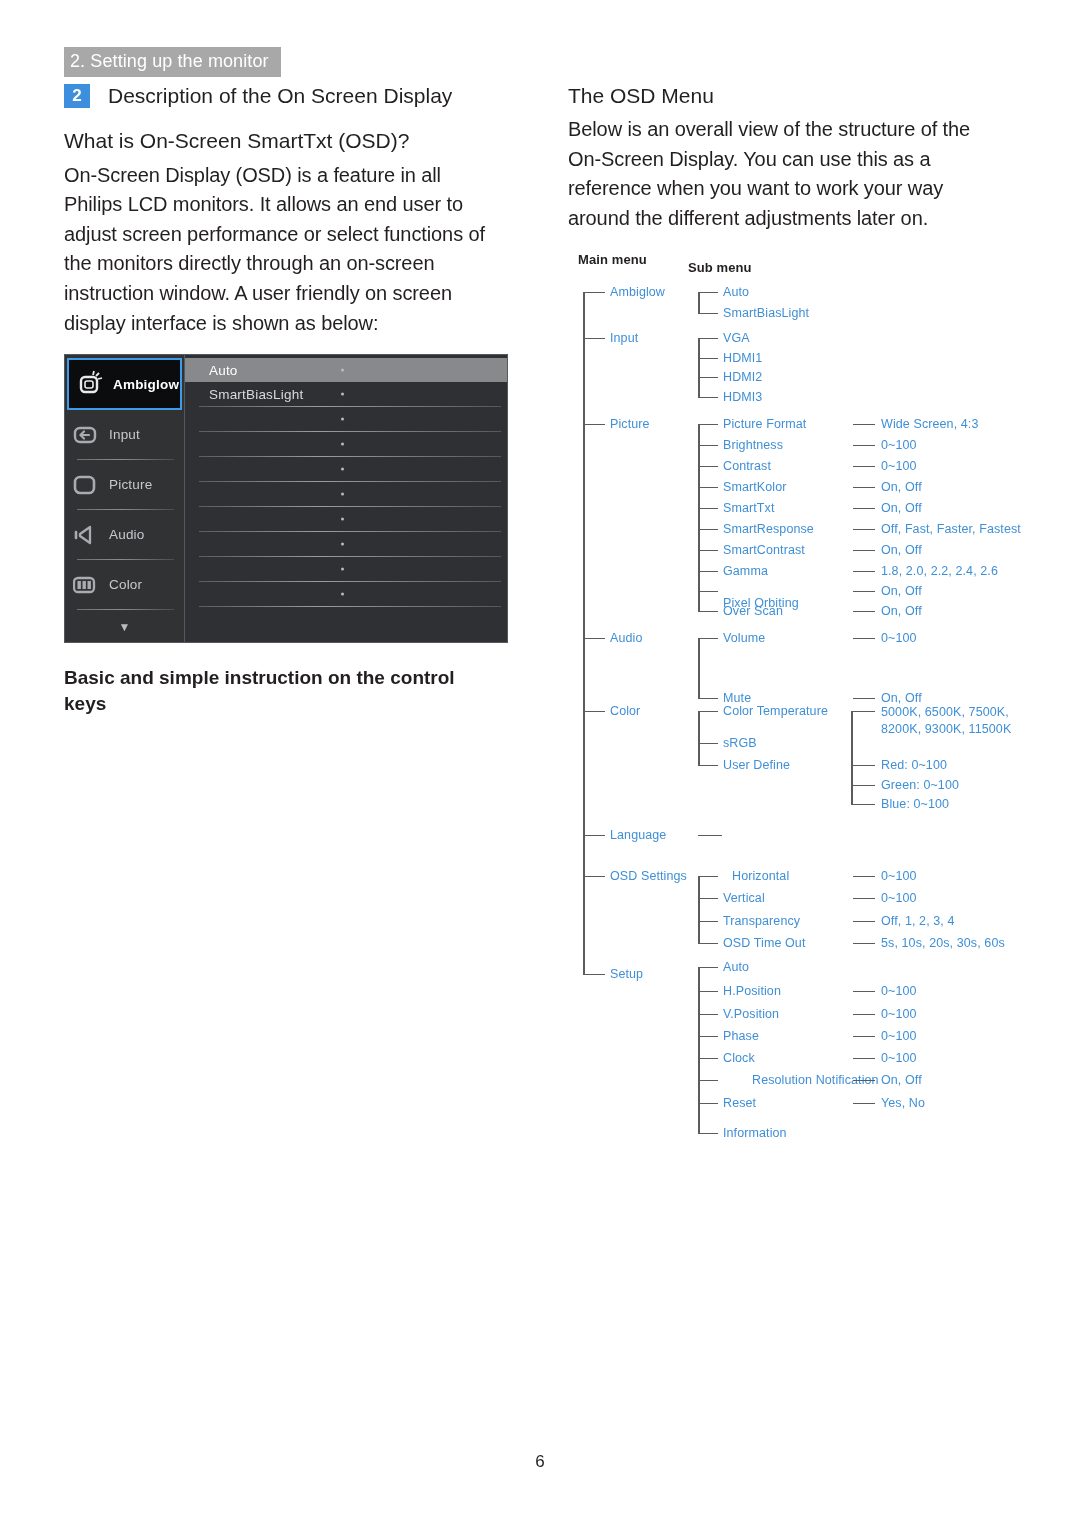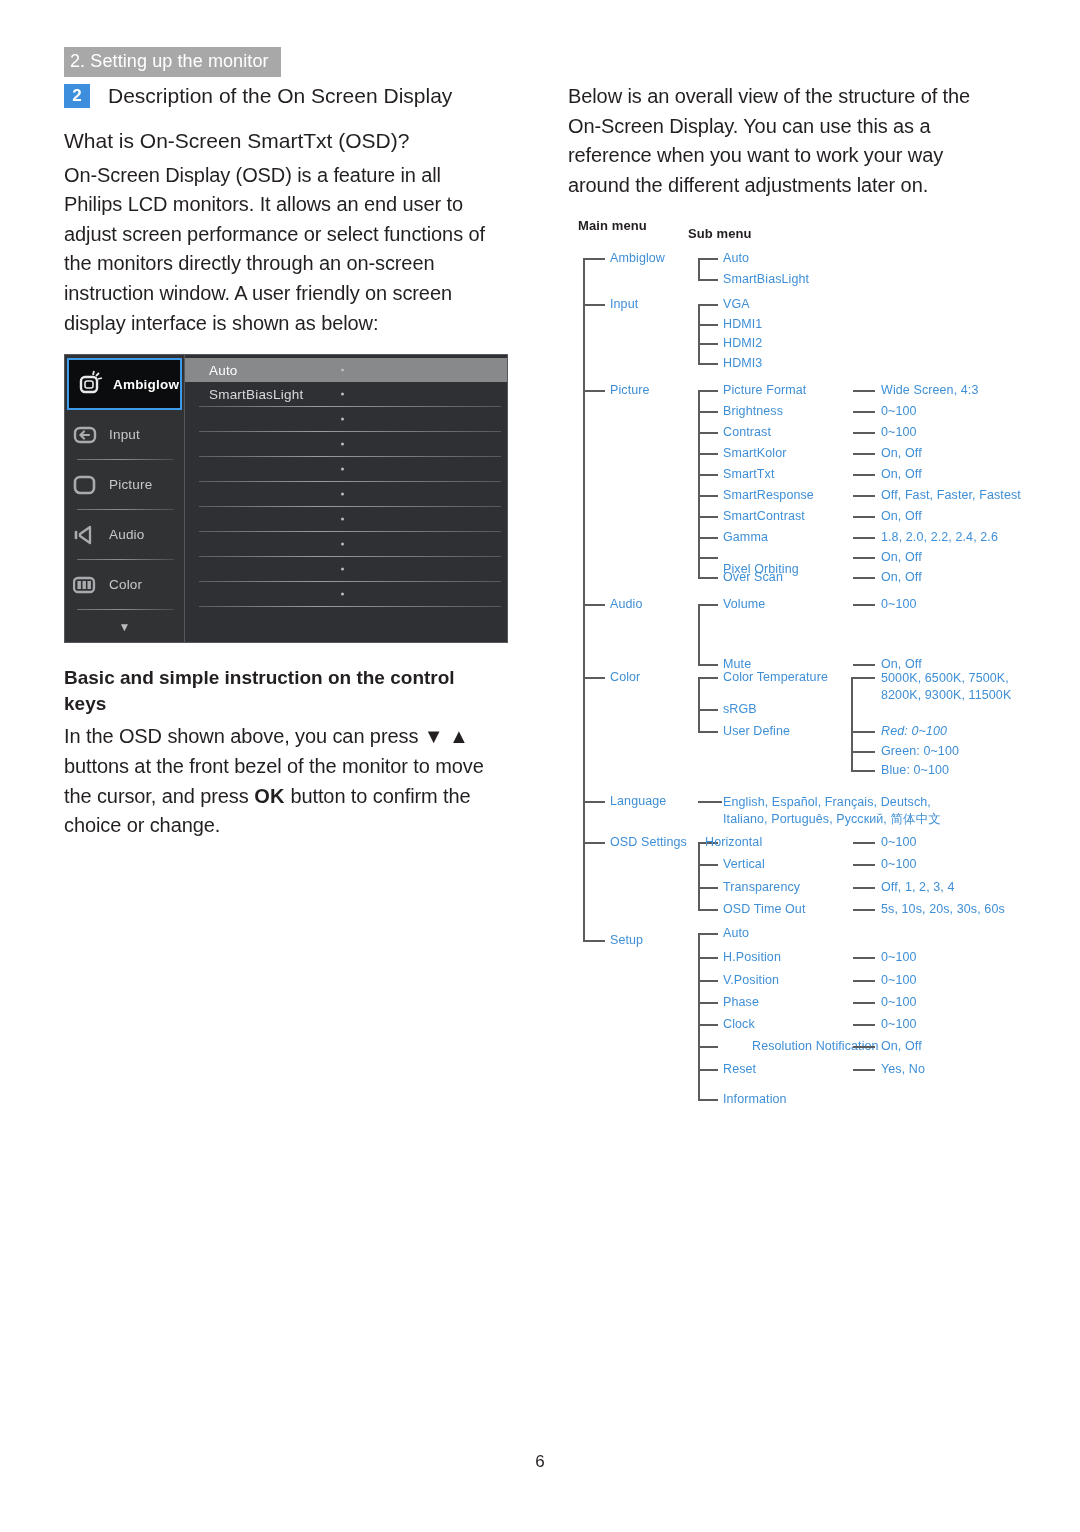--- a/index.html
+++ b/index.html
@@ -270,24 +270,24 @@
       <div class="osd-rule"></div>
       <div class="osd-row">
           <span class="dot"></span>
         </div>
       <div class="osd-rule"></div>
     </div>
   </div>
 
   <h2 class="subbold">Basic and simple instruction on the control keys</h2>
 
-  <p class="body"><span>In the OSD shown above, you can press </span><span>▼</span> <span>▲</span><span> buttons at the front bezel of the monitor to move the cursor, and press </span><span class="ok">OK</span><span> button to confirm the choice or change.</span></p>
 </div>
 
 <div class="col" id="col-right">
+  <h2 class="sub" style="margin-top:0">The OSD Menu</h2>
   <p class="body">Below is an overall view of the structure of the On-Screen Display. You can use this as a reference when you want to work your way around the different adjustments later on.</p>
 
   <div id="tree">
 
     <div class="hdr" style="left:10px;  top:0px;">Main menu</div>
     <div class="hdr" style="left:120px; top:0px;margin-top:8px;">Sub menu</div>
 
     <div class="vline" style="left:15px; top:40px; height:682px;"></div>
 
     <div class="hline" style="left:15px; top:40px; width:22px;"></div>
@@ -384,37 +384,36 @@
     <div class="tnode" style="left:155px; top:452px;">Color Temperature</div>
     <div class="hline" style="left:130px; top:491px; width:20px;"></div>
     <div class="tnode" style="left:155px; top:484px;">sRGB</div>
     <div class="hline" style="left:130px; top:513px; width:20px;"></div>
     <div class="tnode" style="left:155px; top:506px;">User Define</div>
 
     <div class="vline" style="left:283px; top:459px; height:93px;"></div>
     <div class="hline" style="left:283px; top:459px; width:24px;"></div>
     <div class="tnode wrap" style="left:313px; top:452px; width:140px; line-height:1.35;">5000K, 6500K, 7500K, 8200K, 9300K, 11500K</div>
     <div class="hline" style="left:283px; top:513px; width:24px;"></div>
-    <div class="tnode" style="left:313px; top:506px;font-style:italic;">Red: 0~100</div>
+    <div class="tnode" style="left:313px; top:506px;">Red: 0~100</div>
     <div class="hline" style="left:283px; top:533px; width:24px;"></div>
     <div class="tnode" style="left:313px; top:526px;">Green: 0~100</div>
     <div class="hline" style="left:283px; top:552px; width:24px;"></div>
     <div class="tnode" style="left:313px; top:545px;">Blue: 0~100</div>
 
     <div class="hline" style="left:15px; top:583px; width:22px;"></div>
     <div class="tnode" style="left:42px; top:576px;">Language</div>
     <div class="hline" style="left:130px; top:583px; width:24px;"></div>
-    <div class="tnode wrap" style="left:155px; top:576px; width:250px; line-height:1.35;">English, Español, Français, Deutsch, Italiano, Português, Русский, 简体中文</div>
 
     <div class="hline" style="left:15px; top:624px; width:22px;"></div>
     <div class="tnode" style="left:42px; top:617px;">OSD Settings</div>
     <div class="vline" style="left:130px; top:624px; height:67px;"></div>
 
     <div class="hline" style="left:130px; top:624px; width:20px;"></div>
-    <div class="tnode" style="left:137px; top:617px;">Horizontal</div>
+    <div class="tnode" style="left:164px; top:617px;">Horizontal</div>
     <div class="hline" style="left:285px; top:624px; width:22px;"></div>
     <div class="tnode" style="left:313px; top:617px;">0~100</div>
 
     <div class="hline" style="left:130px; top:646px; width:20px;"></div>
     <div class="tnode" style="left:155px; top:639px;">Vertical</div>
     <div class="hline" style="left:285px; top:646px; width:22px;"></div>
     <div class="tnode" style="left:313px; top:639px;">0~100</div>
 
     <div class="hline" style="left:130px; top:669px; width:20px;"></div>
     <div class="tnode" style="left:155px; top:662px;">Transparency</div>

